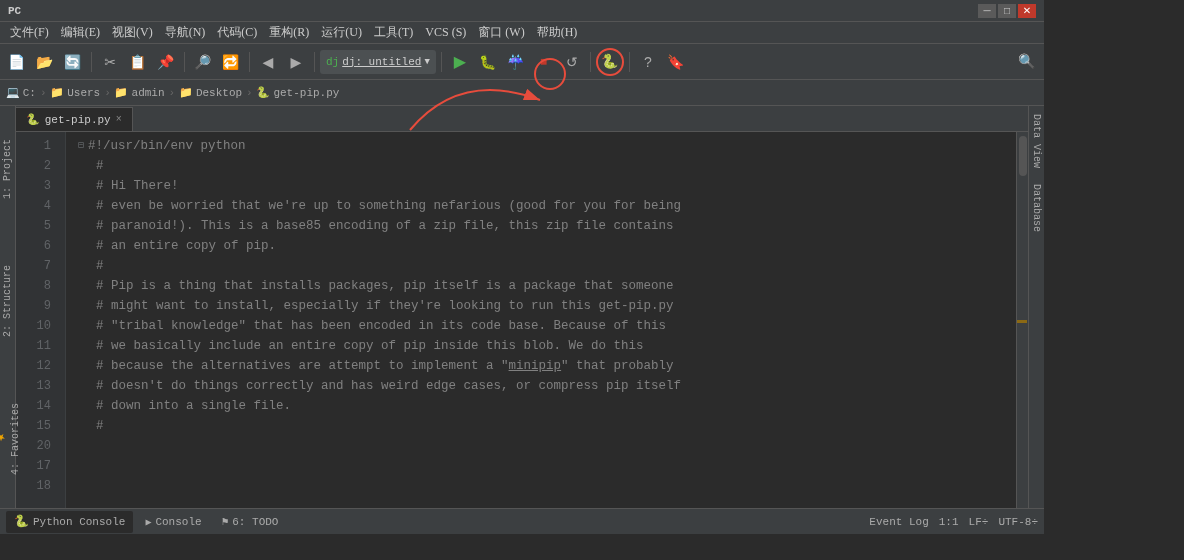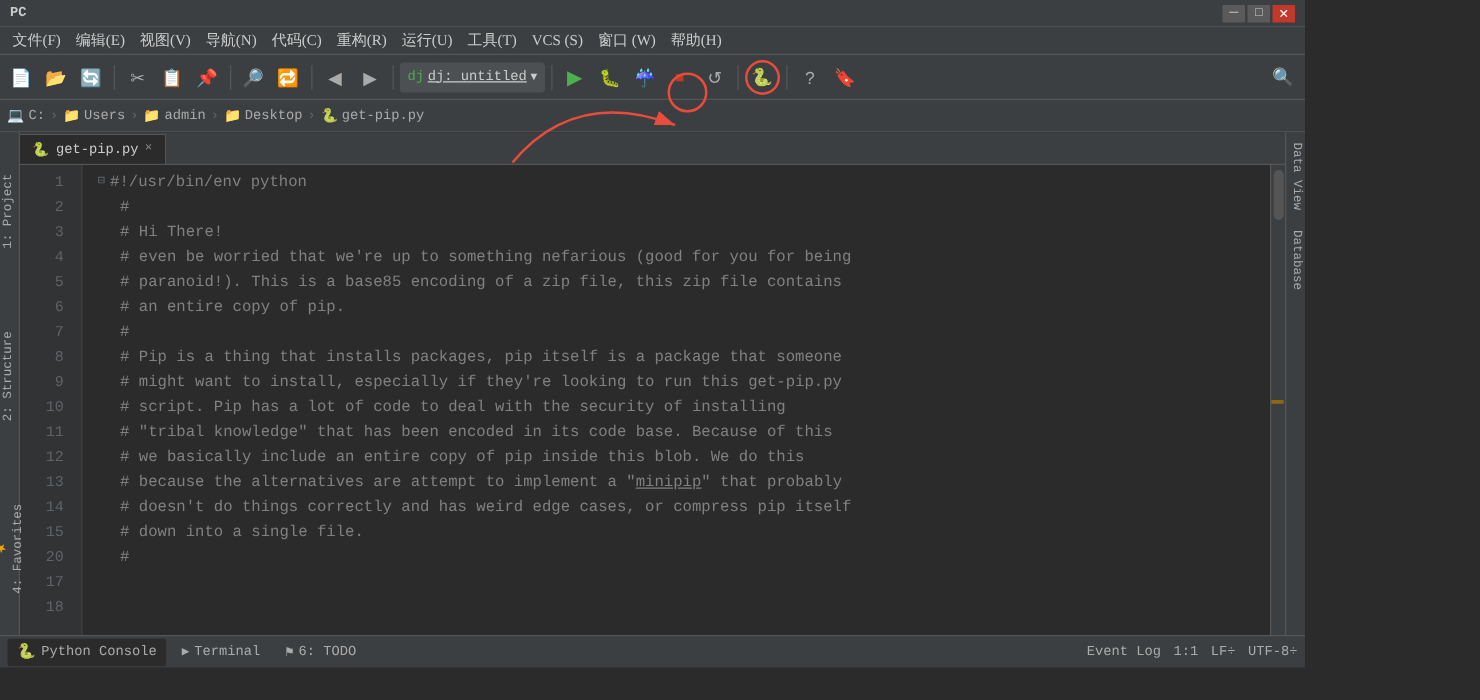--- a/index.html
+++ b/index.html
@@ -551,24 +551,20 @@
           <div class="code-line">
             <span style="margin-right:4px;width:14px;display:inline-block;"></span>
             <span class="comment"># Pip is a thing that installs packages, pip itself is a package that someone</span>
           </div>
           <div class="code-line">
             <span style="margin-right:4px;width:14px;display:inline-block;"></span>
             <span class="comment"># might want to install, especially if they're looking to run this get-pip.py</span>
           </div>
           <div class="code-line">
             <span style="margin-right:4px;width:14px;display:inline-block;"></span>
-            <span class="comment"># script. Pip has a lot of code to deal with the security of installing</span>
-          </div>
-          <div class="code-line">
-            <span style="margin-right:4px;width:14px;display:inline-block;"></span>
             <span class="comment"># "tribal knowledge" that has been encoded in its code base. Because of this</span>
           </div>
           <div class="code-line">
             <span style="margin-right:4px;width:14px;display:inline-block;"></span>
             <span class="comment"># we basically include an entire copy of pip inside this blob. We do this</span>
           </div>
           <div class="code-line">
             <span style="margin-right:4px;width:14px;display:inline-block;"></span>
             <span class="comment"># because the alternatives are attempt to implement a "<span class="underline">minipip</span>" that probably</span>
           </div>
@@ -600,21 +596,21 @@
 
   </div>
 
   <div class="status-bar">
     <div class="status-tab active">
       <span style="color:#4caf50;font-size:12px;">🐍</span>
       <span>Python Console</span>
     </div>
     <div class="status-tab">
       <span style="font-size:10px;">▶</span>
-      <span>Terminal</span>
+      <span>Console</span>
     </div>
     <div class="status-tab">
       <span style="font-size:11px;">⚑</span>
       <span>6: TODO</span>
     </div>
     <div class="status-right">
       <span>Event Log</span>
       <span>1:1</span>
       <span>LF÷</span>
       <span>UTF-8÷</span>

